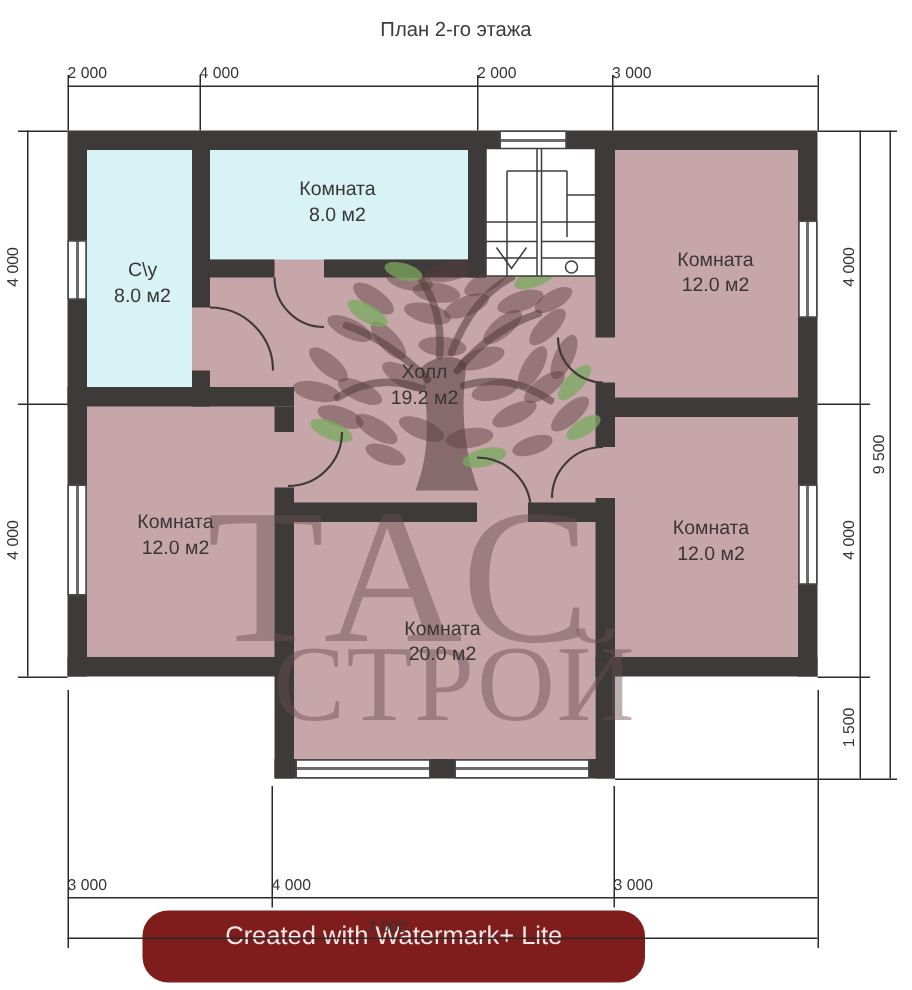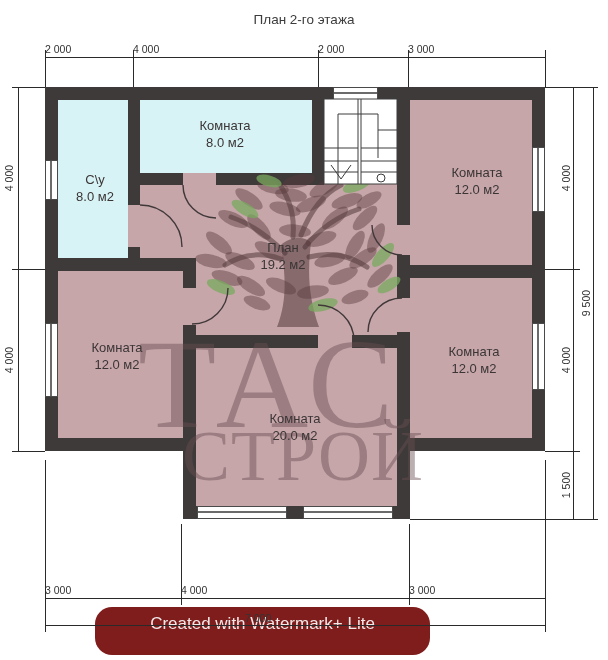--- a/index.html
+++ b/index.html
@@ -168,21 +168,21 @@
 
   <div class="rlab" style="left:50px;top:172px;width:90px;">
     <span style="display:block">С\у</span>
     <span style="display:block">8.0 м2</span>
   </div>
   <div class="rlab" style="left:165px;top:118px;width:120px;">
     <span style="display:block">Комната</span>
     <span style="display:block">8.0 м2</span>
   </div>
   <div class="rlab" style="left:233px;top:240px;width:100px;">
-    <span style="display:block">План</span>
+    <span style="display:block">Холл</span>
     <span style="display:block">19.2 м2</span>
   </div>
   <div class="rlab" style="left:417px;top:165px;width:120px;">
     <span style="display:block">Комната</span>
     <span style="display:block">12.0 м2</span>
   </div>
   <div class="rlab" style="left:57px;top:340px;width:120px;">
     <span style="display:block">Комната</span>
     <span style="display:block">12.0 м2</span>
   </div>

